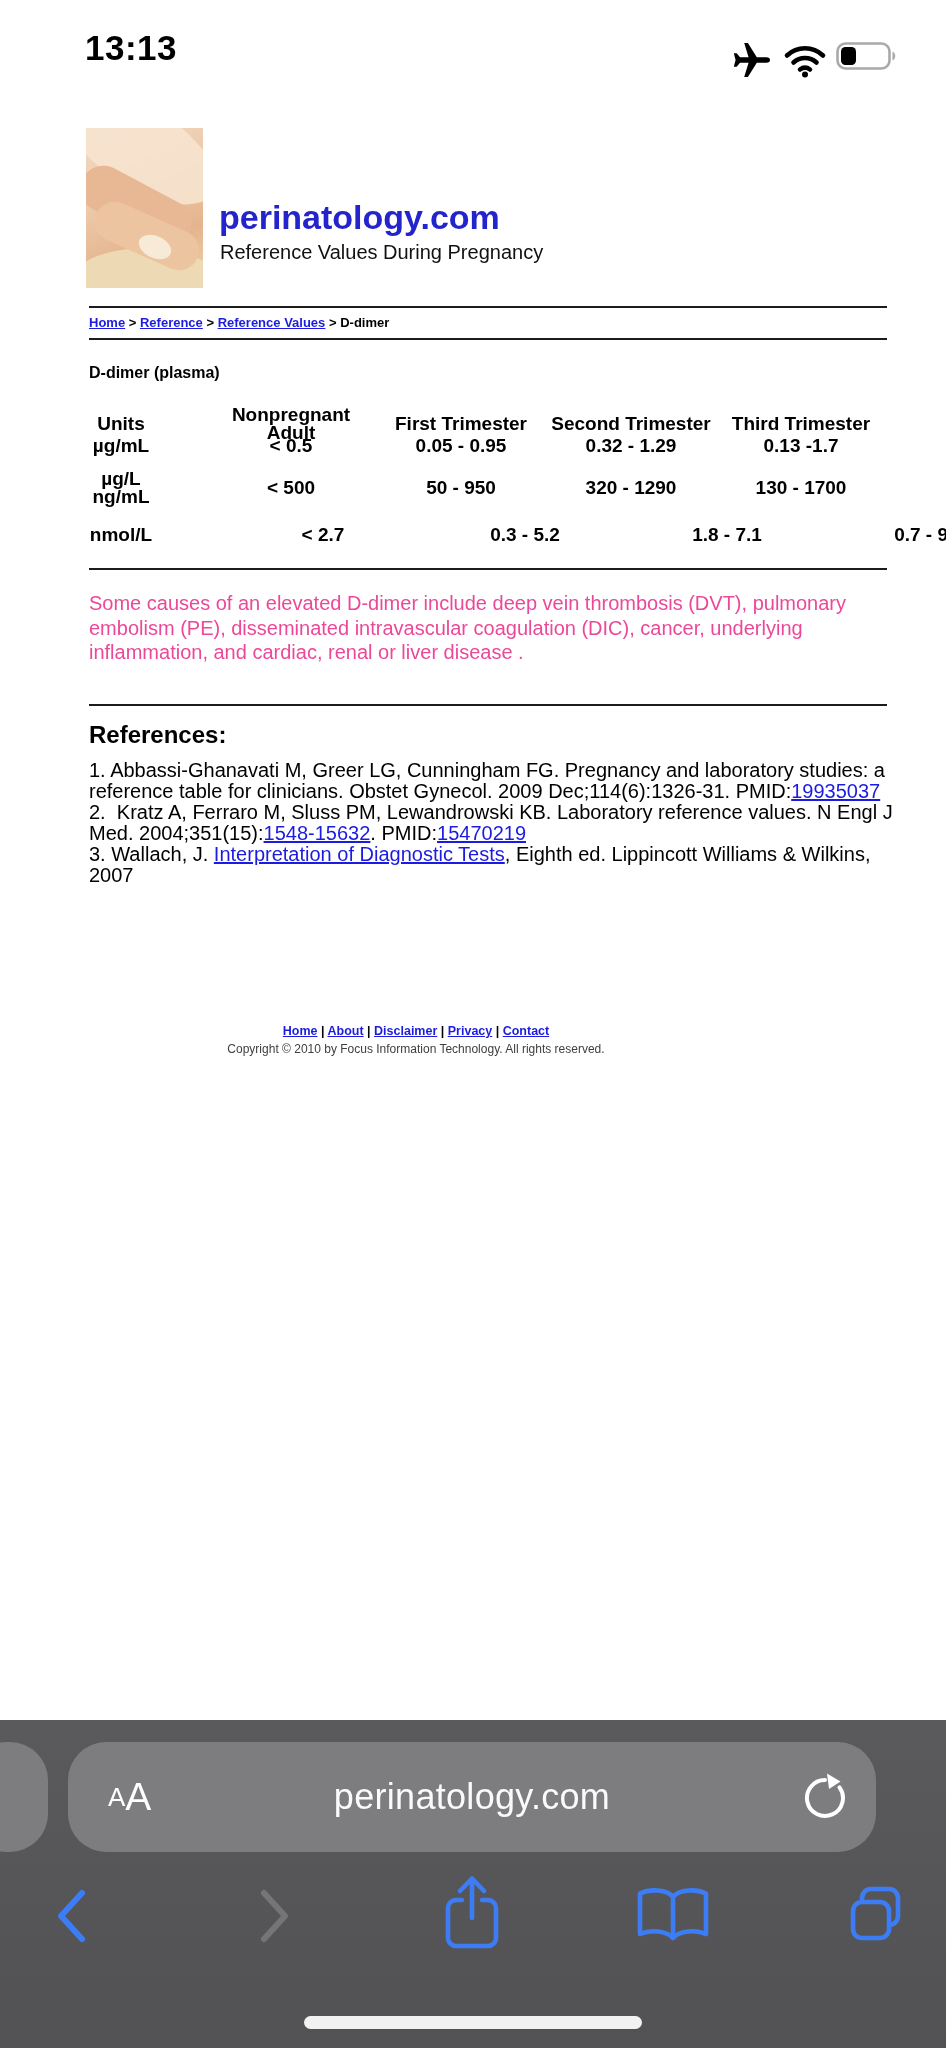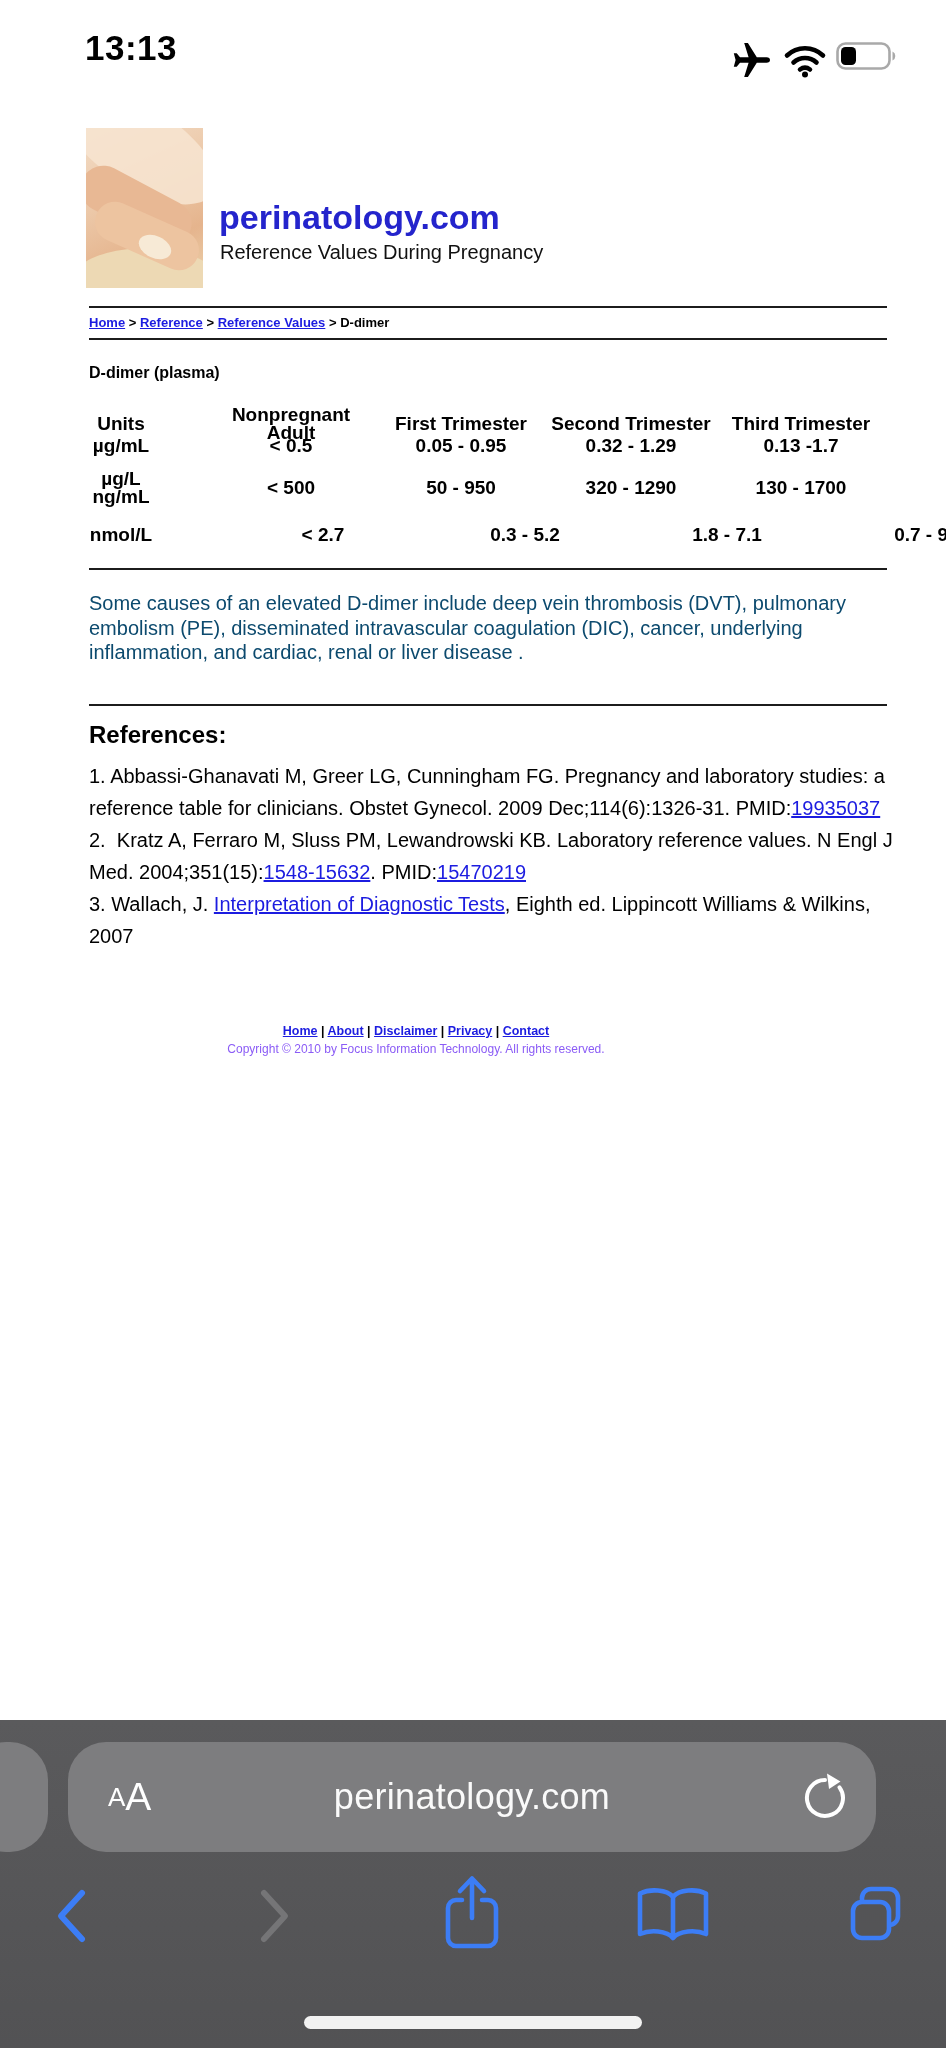--- a/index.html
+++ b/index.html
@@ -37,31 +37,31 @@
   .rule { position:absolute; left:89px; width:798px; height:2px; background:#1c1c1c; }
   
   .breadcrumb { position:absolute; left:89px; top:315px; font-size:13px; font-weight:700; }
   .breadcrumb a, .blue-link { color:#1c1ce0; text-decoration:underline; cursor:pointer; }
   .breadcrumb .sep, .breadcrumb .current { color:#000; }
   
   .heading { position:absolute; left:89px; top:356px; font-size:16px; font-weight:700;margin-top:8px; }
   .dtable { position:absolute; left:36px; top:398px; width:850px; height:170px; }
   .trow { position:absolute; left:0; width:850px; display:grid; grid-template-columns:repeat(5,170px); align-items:center; }
   .trow div { text-align:center; font-size:19px; font-weight:700; line-height:18px; white-space:pre-line; }
-  .para { position:absolute; left:89px; top:591px; width:800px; font-size:20px; line-height:24.7px; color:#0c4a6e; }
+  .para { position:absolute; left:89px; top:591px; width:800px; font-size:20px; line-height:24.7px; color:#ec4899; }
   .refs-heading { position:absolute; left:89px; top:721px; font-size:24px; font-weight:700; }
-  .refs { position:absolute; left:89px; top:760px; width:820px; font-size:20px; line-height:32px; }
+  .refs { position:absolute; left:89px; top:760px; width:820px; font-size:20px; line-height:21px; }
   .refs p { white-space:pre-wrap; }
   .refs a { color:#1c1ce0; text-decoration:underline; cursor:pointer; }
   
   .footer { position:absolute; left:0; top:1024px; width:832px; text-align:center; }
   .footer-links { font-size:12.5px; font-weight:700; }
   .footer-links a { color:#1c1ce0; text-decoration:underline; cursor:pointer; }
   .footer-links .fsep { color:#000; }
-  .copyright { margin-top:4px; font-size:12px; color:#8b5cf6; }
+  .copyright { margin-top:4px; font-size:12px; color:#404040; }
   
   .bottombar {
     position:absolute; left:0; top:1720px; width:946px; height:328px;
     background:linear-gradient(#5a5a5c,#525254);
   }
   .tab-stub {
     position:absolute; left:-32px; top:22px; width:80px; height:110px;
     background:#7d7d7f; border-radius:38px;
   }
   .url-pill {

